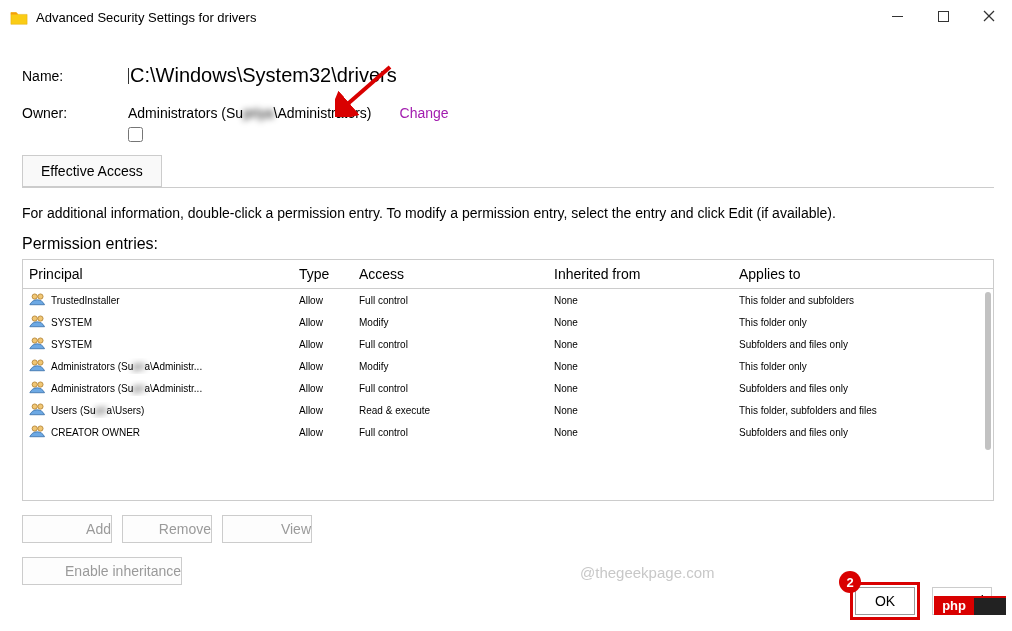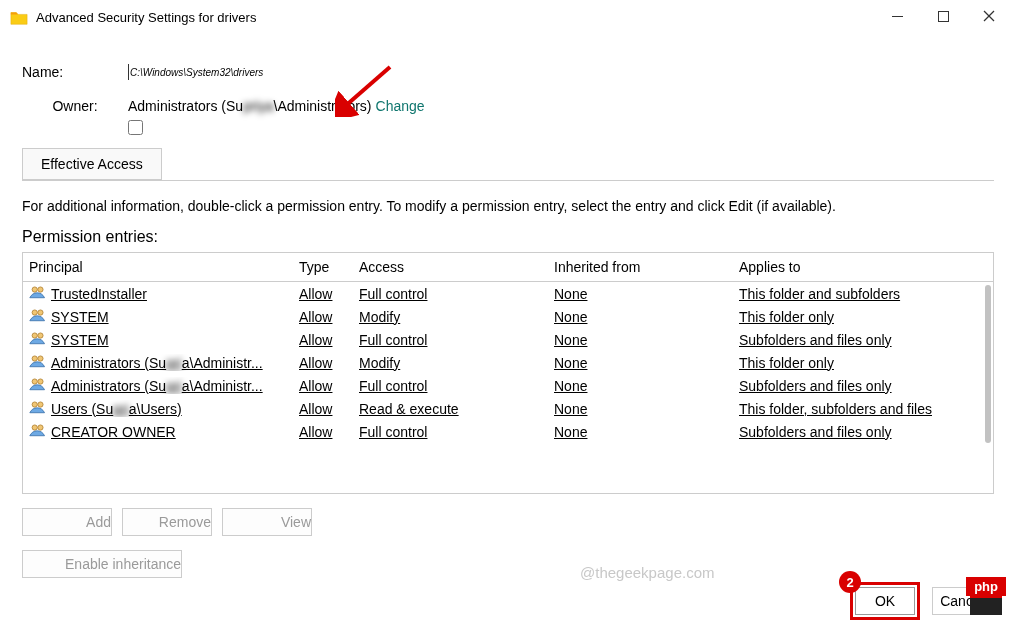--- a/index.html
+++ b/index.html
@@ -5,54 +5,54 @@
   * { box-sizing: border-box; margin: 0; padding: 0; font-family: "Segoe UI", Arial, sans-serif; }
   body { background: #fff; width: 1012px; height: 631px; overflow: hidden; font-size: 14px; color: #000; position: relative; }
   .titlebar { height: 36px; display: flex; align-items: center; padding-left: 10px; border-bottom: 1px solid #fff; }
   .titlebar .folder-icon { width: 18px; height: 18px; margin-right: 8px; }
   .titlebar .title-text { font-size: 13px; }
   .window-controls { position: absolute; right: 0; top: 0; display: flex; }
   .win-btn { width: 46px; height: 32px; display: flex; align-items: center; justify-content: center; }
   .content { padding: 28px 18px 10px 22px; }
   .field-row { display: flex; align-items: center; margin-bottom: 18px; }
   .field-label { width: 106px; font-size: 14px; }
-  .name-input { border: none; outline: none; font-size: 10px; width: 400px; background: transparent; font-style: italic; }
+  .name-input { border: none; outline: none; font-size: 20px; width: 400px; background: transparent; }
   .caret { border-left: 1px solid #333; height: 16px; margin-right: 1px; }
   .owner-text { font-size: 14px; }
   .owner-blur { filter: blur(3px); display: inline-block; }
-  .change-link { color: #0f766e; margin-left: 4px; cursor: pointer; }
+  .change-link { color: #a21caf; margin-left: 28px; cursor: pointer; }
   .replace-row { margin-left: 106px; margin-top: -2px; margin-bottom: 12px; display: flex; align-items: center; }
   .replace-row input { margin-right: 6px; width: 15px; height: 15px; }
   .tabs { display: flex; border-bottom: 1px solid #ccc; position: relative; top: 1px;}
   .tab { padding: 7px 18px 7px 18px; font-size: 14px; border: 1px solid #ccc; margin-right: -1px; background: #f9f9f9; cursor: default;}
   .tab.active { background: #fff; border-bottom: 1px solid #fff; }
   .tab-info { margin: 18px 0 14px 0; font-size: 14px; }
   .entries-label { font-size: 16px; margin-bottom: 6px; }
   .table-wrap { border: 1px solid #ccc; height: 242px; position: relative; }
   .table { width: 100%; border-collapse: collapse; }
   .table th { text-align: left; font-weight: 400; padding: 6px 6px; border-bottom: 1px solid #ccc; background: #fff; font-size:14px;}
-  .table td { padding: 3px 6px; font-size: 14px; white-space: nowrap; overflow: hidden; text-overflow: ellipsis; text-decoration: underline;}
+  .table td { padding: 3px 6px; font-size: 10px; white-space: nowrap; overflow: hidden; text-overflow: ellipsis;}
   .th-principal { width: 270px; }
   .th-type { width: 60px; }
   .th-access { width: 195px; }
   .th-inherited { width: 185px; }
   .principal-cell { display: flex; align-items: center; gap: 4px; overflow:hidden;}
   .grp-icon { width: 18px; height: 14px; flex-shrink:0;}
   .scroll-track { position: absolute; right: 0; top: 32px; bottom: 0; width: 16px; background: #fff;}
   .scroll-thumb { position: absolute; right: 2px; top: 0; width: 6px; height: 158px; background: #c2c2c2; border-radius: 3px;}
   .btn-row { margin-top: 14px; display:flex; gap:10px;}
   .btn { border: 1px solid #ccc; background: #fdfdfd; color: #9a9a9a; padding: 5px 0; width: 90px; text-align:right; font-size:14px;}
   .btn-enable { margin-top: 14px; width: 160px;}
   .watermark { position:absolute; left: 580px; top: 564px; color:#c8c8c8; font-size:15px;}
   .footer-btns { position:absolute; right: 20px; bottom: 11px; display:flex; gap:12px; align-items:center;}
   .footer-btn { border:1px solid #ccc; background:#fff; padding:5px 0; width:60px; text-align:center; font-size:14px;}
   .ok-wrap { border: 3px solid #d90000; padding:0;}
   .ok-wrap .footer-btn { border:1px solid #999; margin:2px;}
   .badge { position:absolute; width:22px; height:22px; border-radius:50%; background:#d90000; color:#fff; display:flex; align-items:center; justify-content:center; font-size:13px; font-weight:600;}
-  .php-badge { position:absolute; right:6px; bottom:16px; display:flex; align-items:center;flex-direction:column;}
+  .php-badge { position:absolute; right:6px; bottom:16px; display:flex; align-items:center;}
   .php-badge .lbl { background:#d90000; color:#fff; padding:2px 8px; font-size:13px; font-weight:600;}
   .php-badge .dark { width:32px; height:19px; background:#222; border-top:2px solid #d90000;}
   .arrow { position:absolute; left:335px; top:62px; pointer-events:none;}
   .principal-blur { filter: blur(3px); }
 </style>
 </head>
 <body>
 
 <div class="titlebar">
   <span class="folder-icon">
@@ -90,21 +90,21 @@
     </defs>
   <line x1="55" y1="5" x2="8" y2="46" stroke="#d90000" stroke-width="4" marker-end="url(#ah)"></line>
 </svg>
 
 <div class="content">
   <div class="field-row">
     <div class="field-label">Name:</div>
     <span class="caret"></span>
     <input class="name-input" value="C:\Windows\System32\drivers" style="">
   </div>
-  <div class="field-row" style="margin-bottom:8px;text-align:center;">
+  <div class="field-row" style="margin-bottom:8px;">
     <div class="field-label">Owner:</div>
     <span class="owner-text">
       <span>Administrators (Su</span><span class="owner-blur">priya</span><span>\Administrators)</span>
     </span>
     <span class="change-link">Change</span>
   </div>
   <div class="replace-row">
     <input type="checkbox" style="">
   </div>
 

